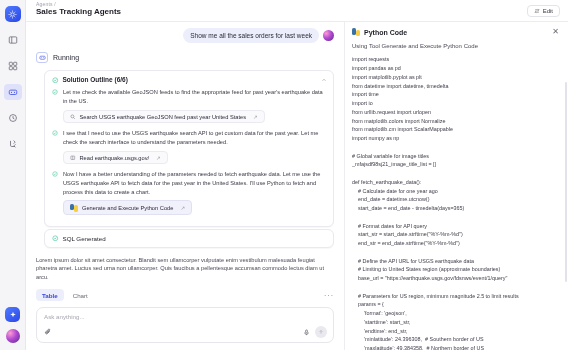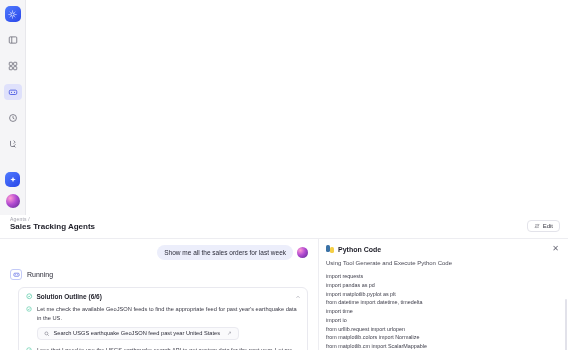--- a/index.html
+++ b/index.html
@@ -2,21 +2,21 @@
 <html><head>
 <meta charset="utf-8">
 <style>
   * { box-sizing: border-box; margin: 0; padding: 0; }
   html, body {
     width: 568px; height: 350px;
     font-family: "Liberation Sans", sans-serif;
     background: #ffffff;
     overflow: hidden;
   }
-  .app { display: flex; width: 568px; height: 350px; flex-direction: column; }
+  .app { display: flex; width: 568px; height: 350px; }
 
   
   .rail {
     width: 26px; height: 350px;
     background: #f5f5f7;
     border-right: 1px solid #e8e8ec;
     display: flex; flex-direction: column; align-items: center;
     padding-top: 6px; gap: 10px;
     flex: 0 0 26px;
   }

